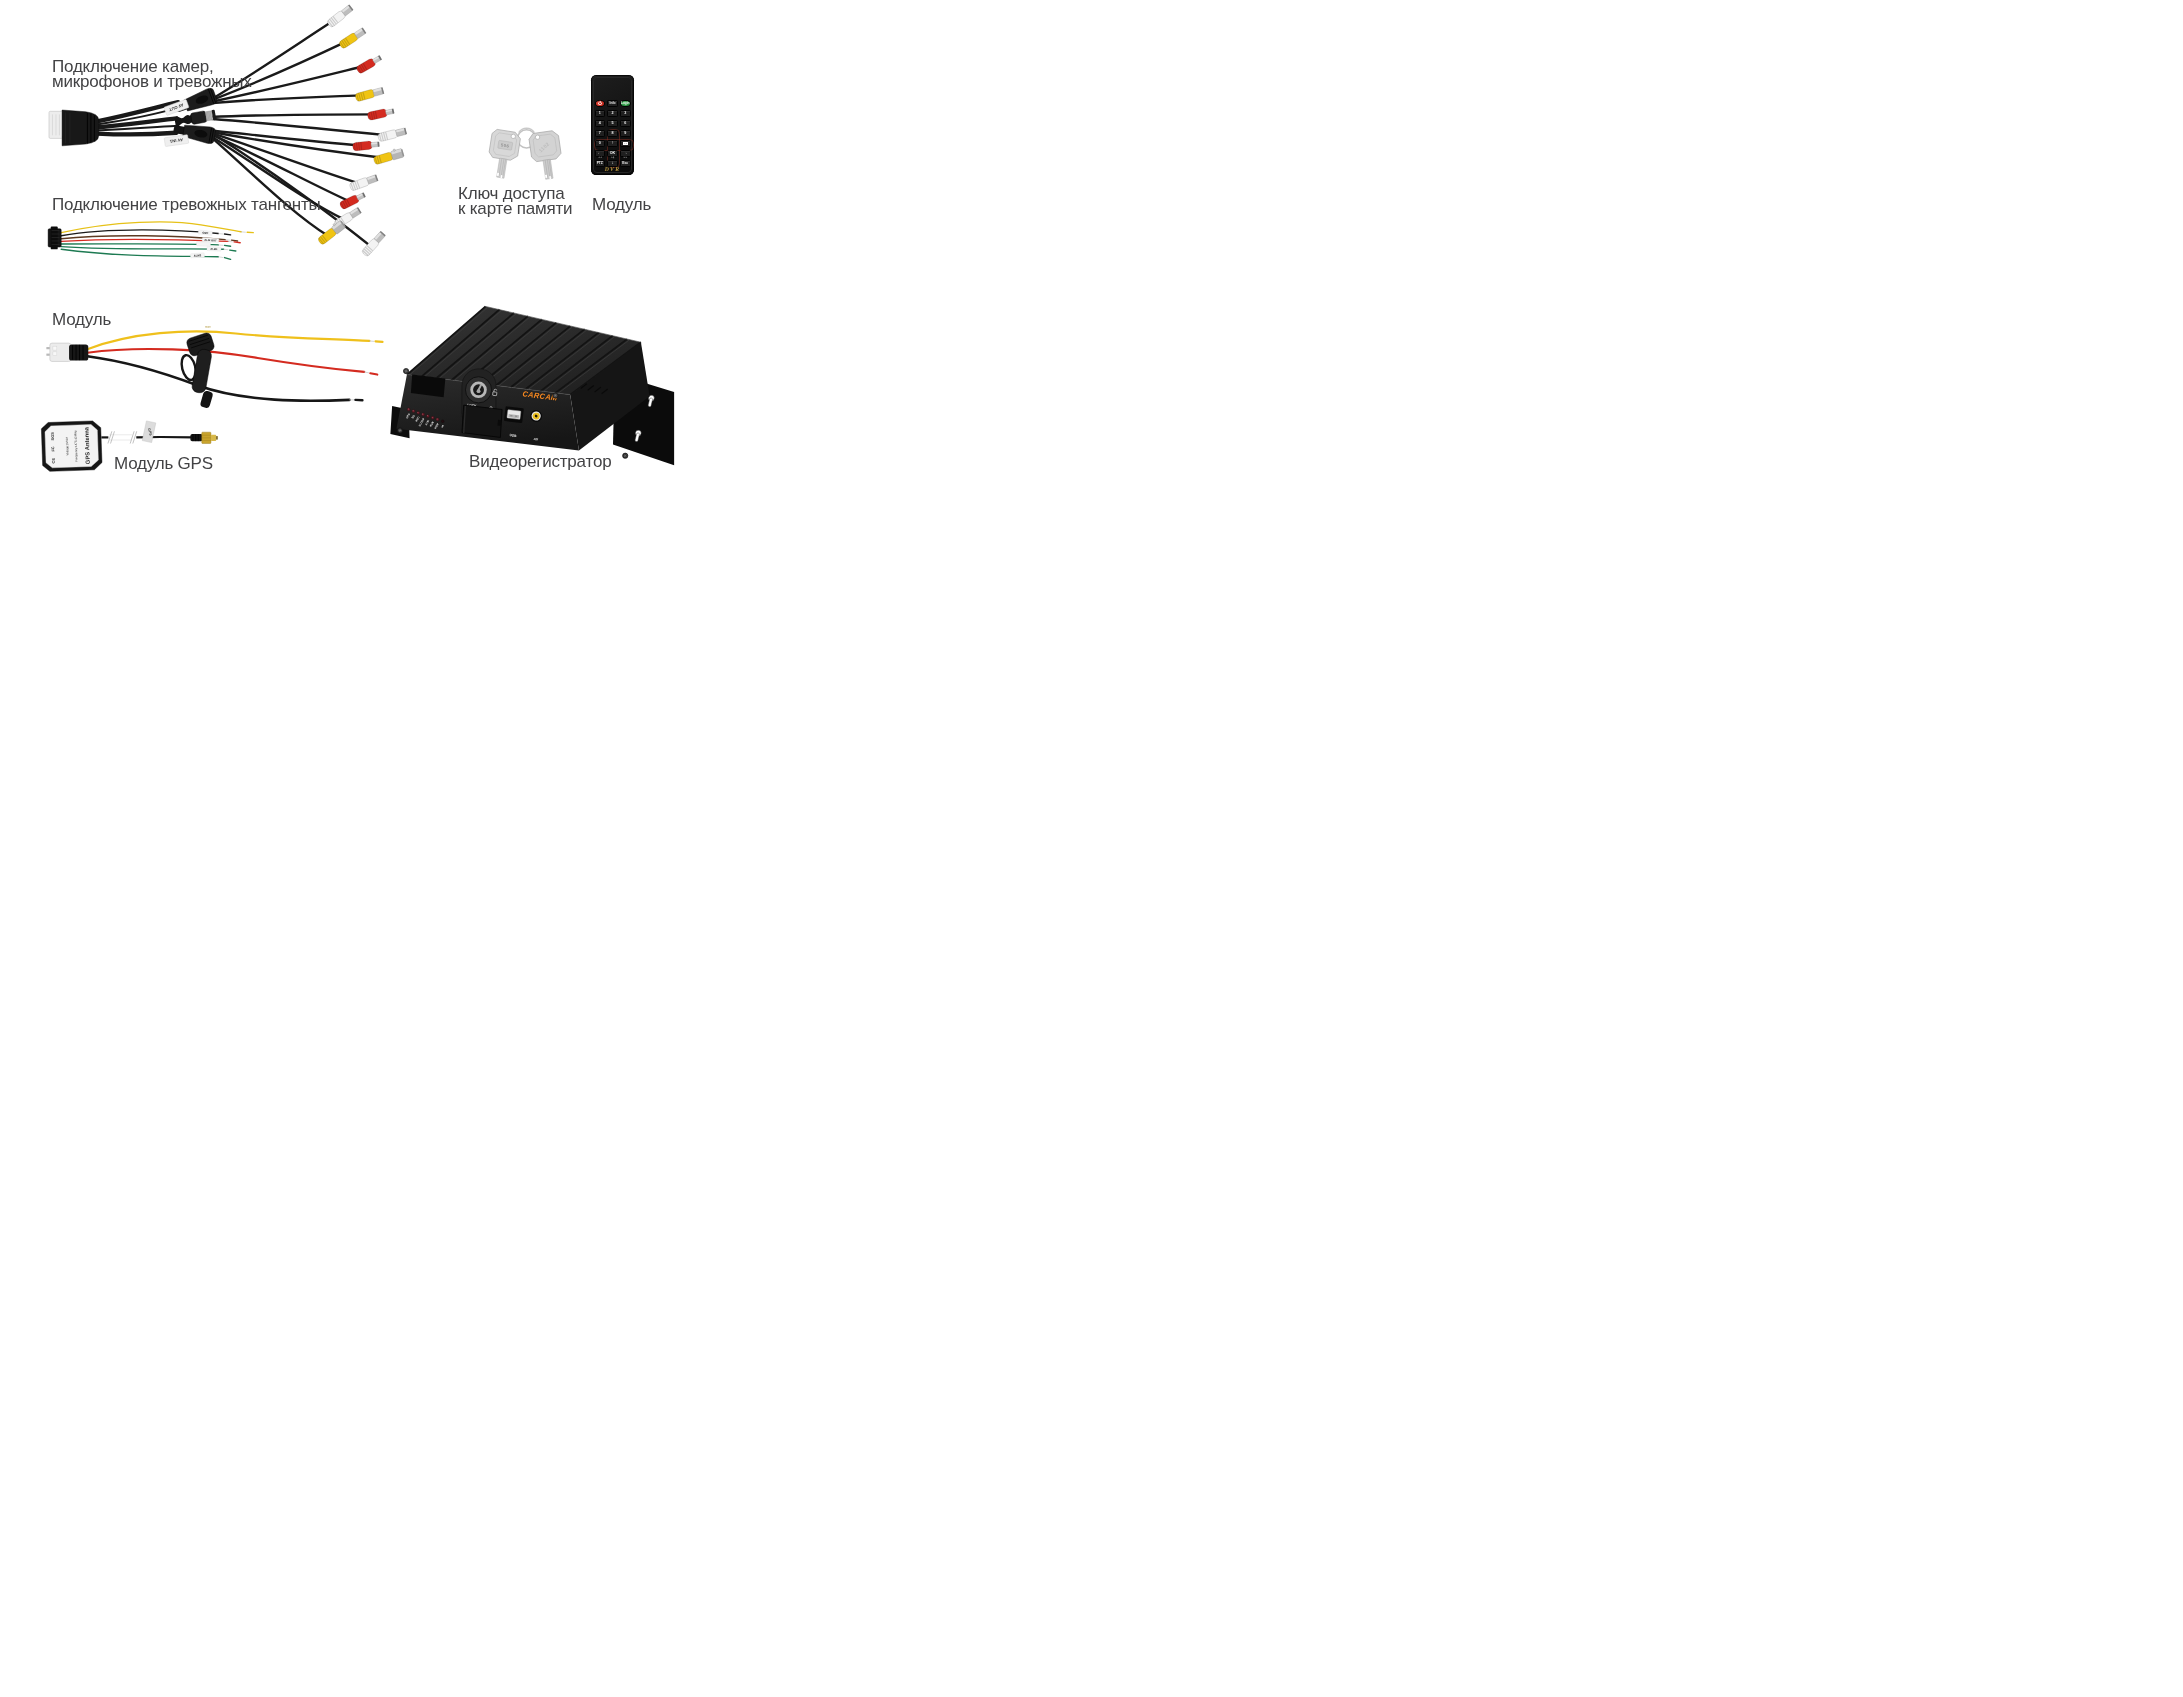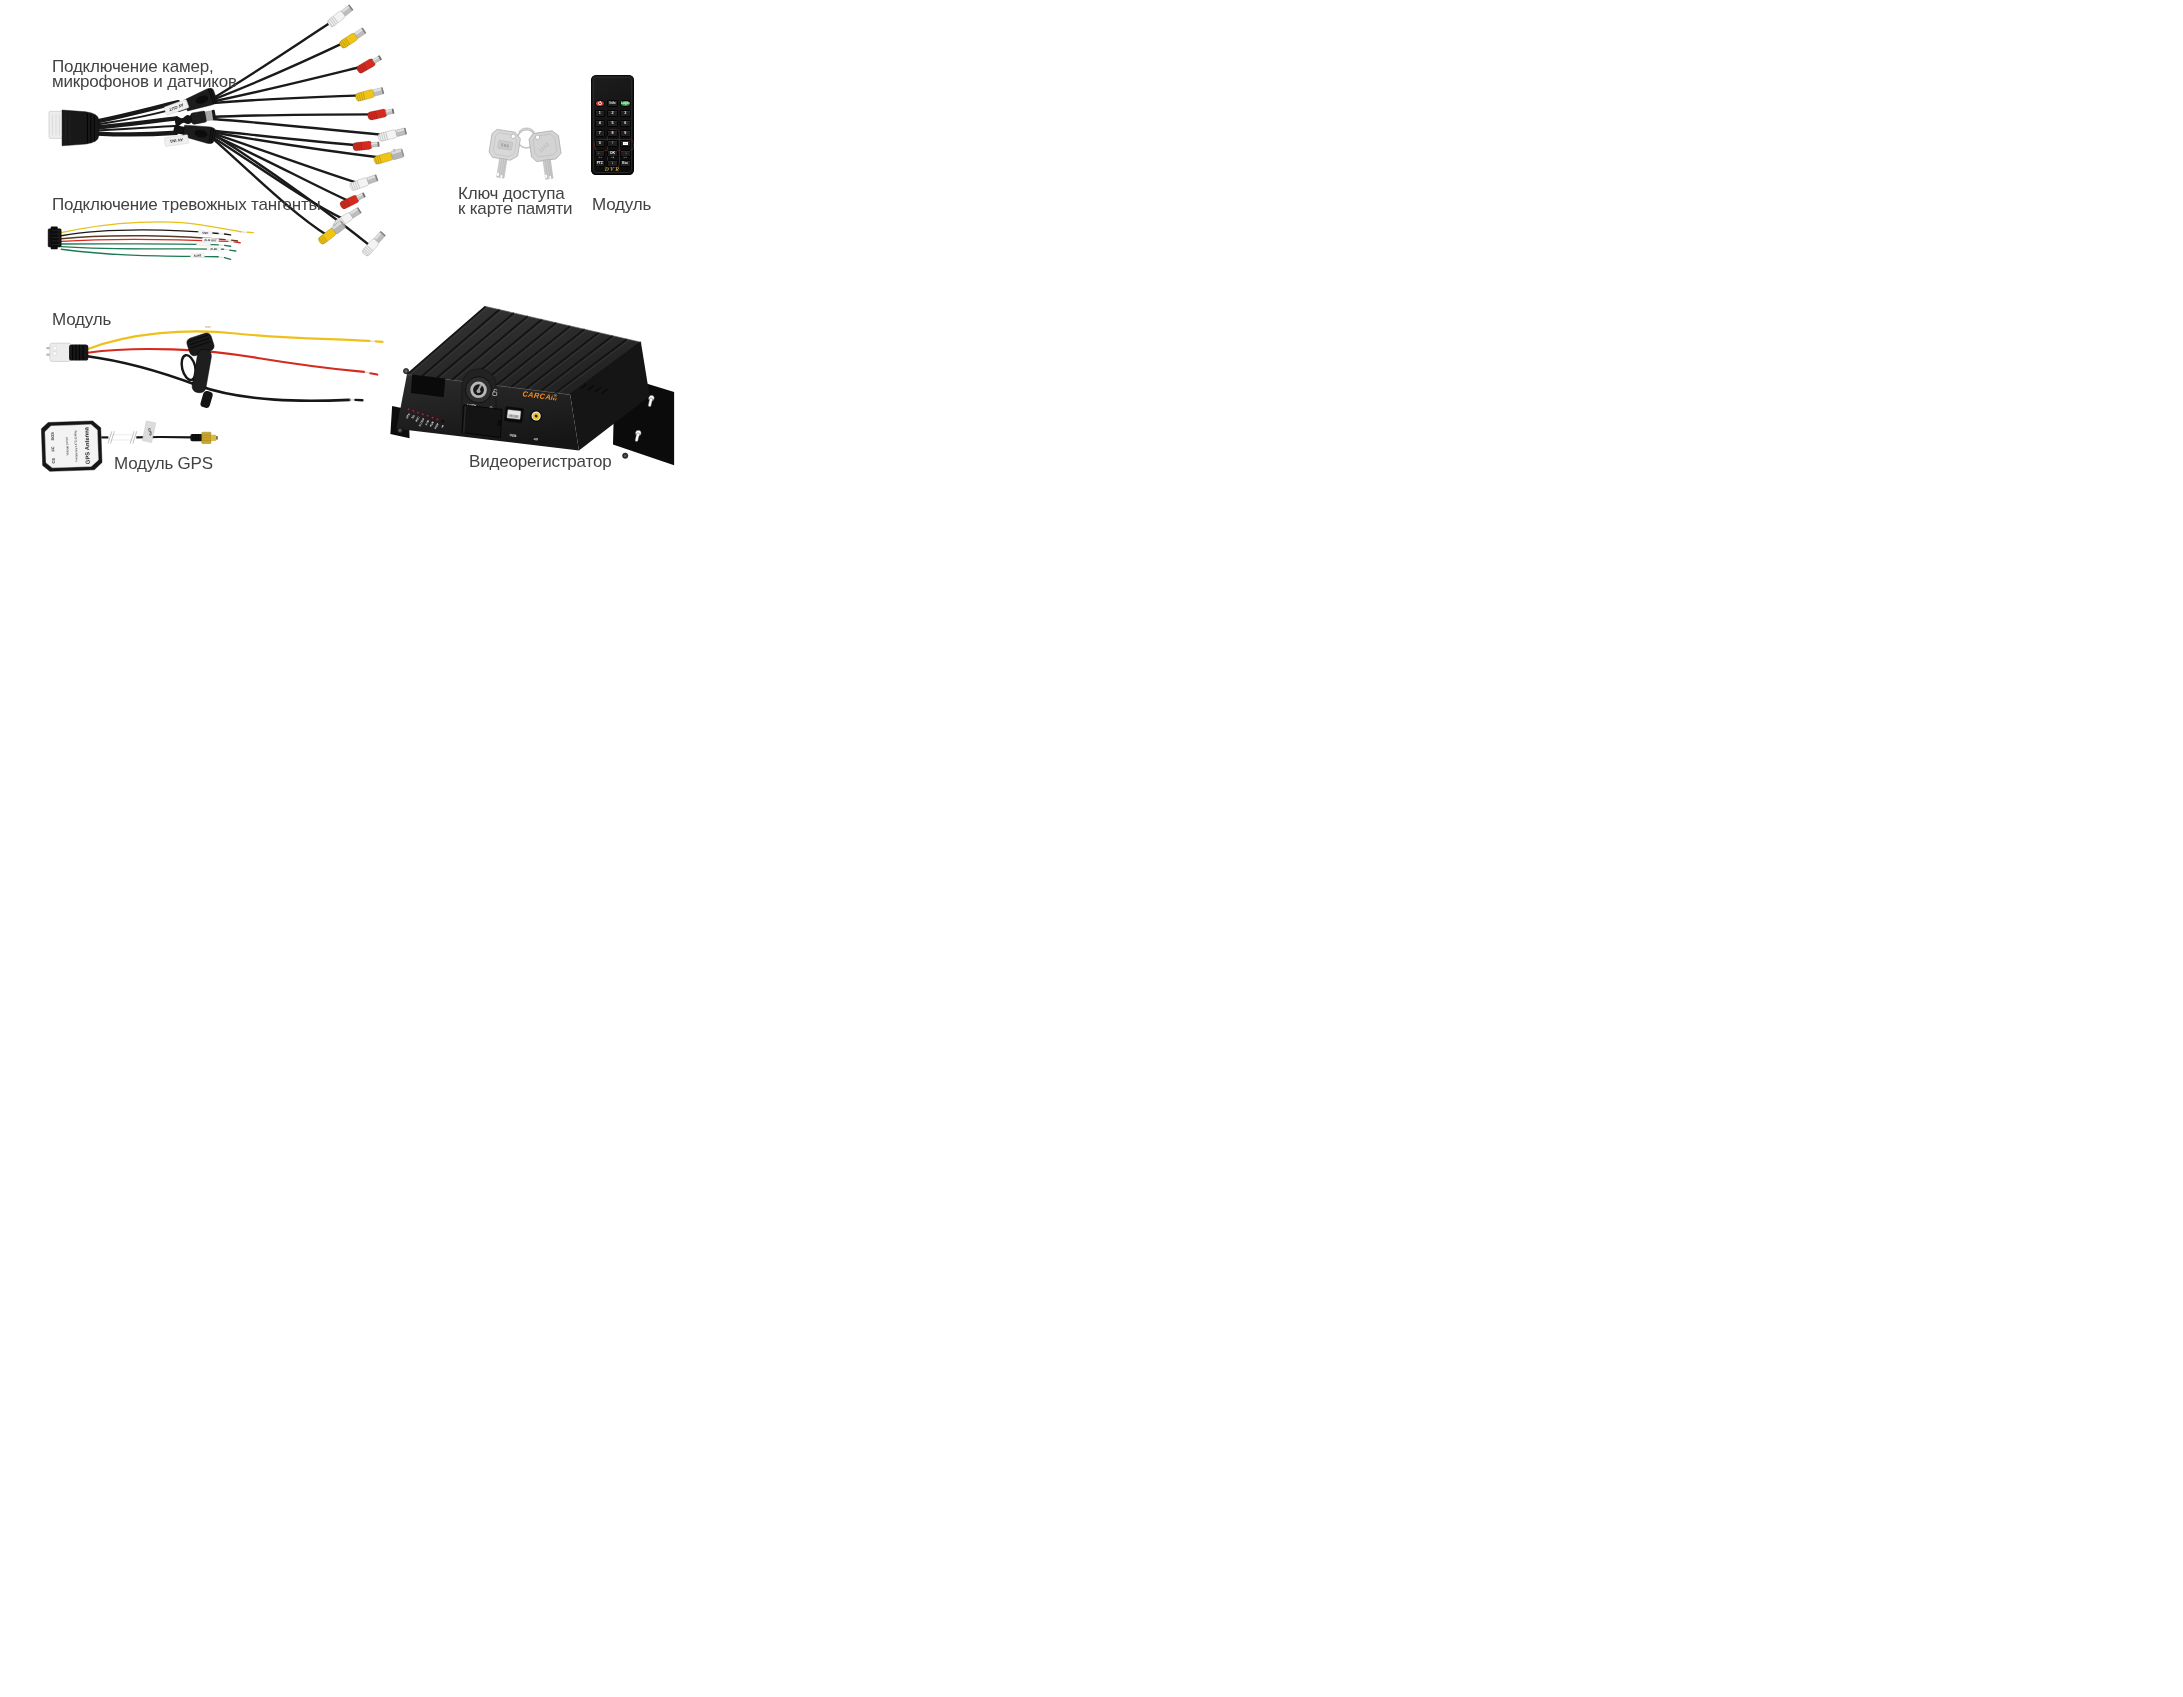--- a/index.html
+++ b/index.html
@@ -493,21 +493,21 @@
   <div class="rrow" style="top:85px">
     <div class="rb" style="font-size:3.3px">PTZ</div>
     <div class="rb arrow">↓</div>
     <div class="rb" style="font-size:3.3px">Esc</div>
   </div>
   <div class="rbrand">DVR</div>
 </div>
 
 <div class="lbl" style="left:52px;top:59px">
   <div>Подключение камер,</div>
-  <div>микрофонов и датчиков</div>
+  <div>микрофонов и тревожных</div>
 </div>
 <div class="lbl" style="left:52px;top:197px">Подключение тревожных тангенты</div>
 <div class="lbl" style="left:52px;top:312px">Модуль</div>
 <div class="lbl" style="left:114px;top:456px">Модуль GPS</div>
 <div class="lbl" style="left:458px;top:186px">
   <div>Ключ доступа</div>
   <div>к карте памяти</div>
 </div>
 <div class="lbl" style="left:592px;top:197px">Модуль</div>
 <div class="lbl" style="left:469px;top:454px">Видеорегистратор</div>

